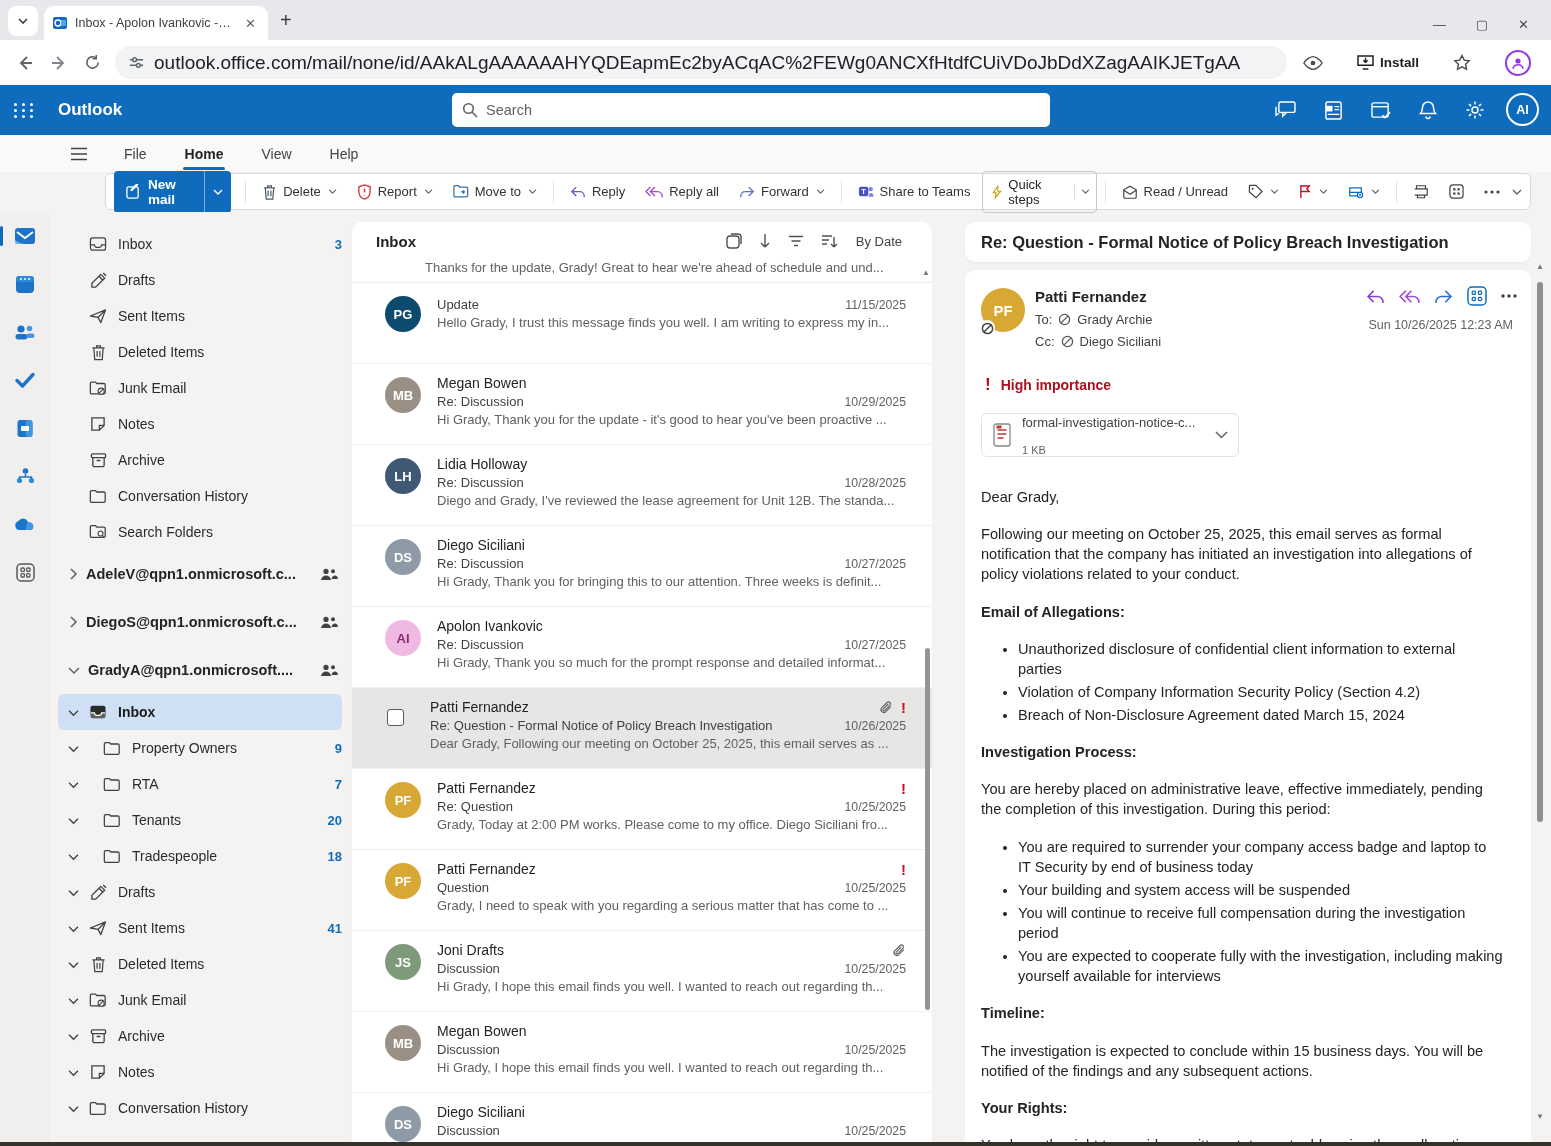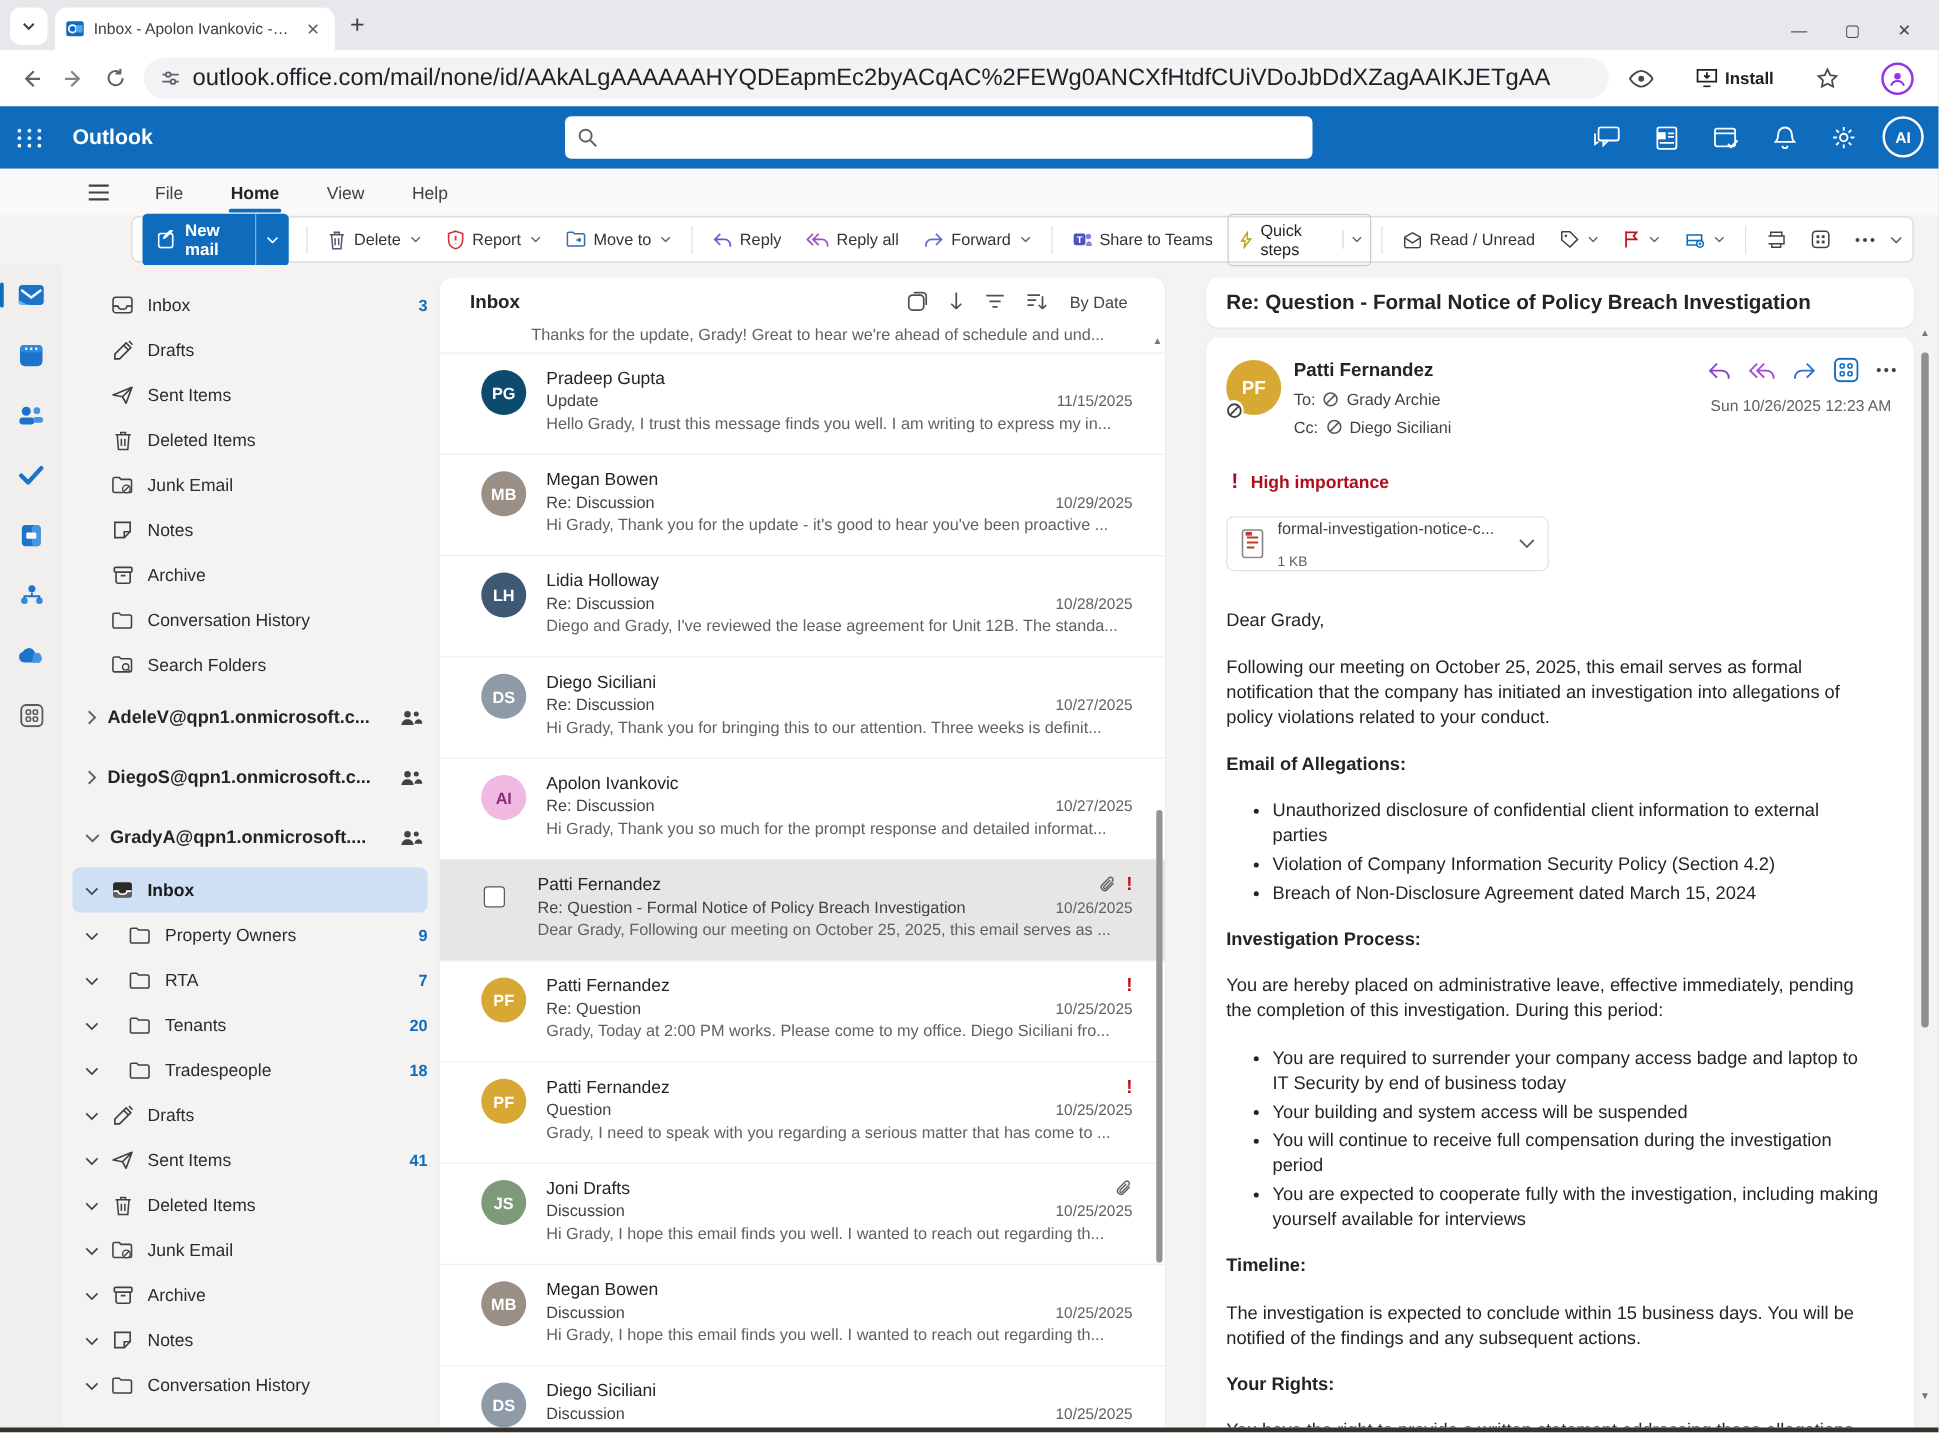--- a/index.html
+++ b/index.html
@@ -229,20 +229,21 @@
         </span>
     </span>
     <span class="brand">Outlook</span>
     <div class="o-search">
       <span>
           <svg width="16" height="16" viewBox="0 0 16 16">
             <circle cx="6.5" cy="6.5" r="4.8" fill="none" stroke="#5f6368" stroke-width="1.6"></circle>
             <path d="M10.3 10.3L15 15" stroke="#5f6368" stroke-width="1.6"></path>
           </svg>
         </span>
+      <input placeholder="Search" style="">
     </div>
     <div class="hdr-icons">
       <span>
           <svg width="21" height="19" viewBox="0 0 22 20">
             <rect x="4" y="1" width="17" height="11" rx="2" fill="none" stroke="#fff" stroke-width="1.5"></rect>
             <path d="M8 12v4l4-4" fill="none" stroke="#fff" stroke-width="1.5"></path>
             <path d="M1 6v9l3-2" fill="none" stroke="#fff" stroke-width="1.5"></path>
           </svg>
         </span>
       <span>
@@ -894,27 +895,20 @@
             </span>
           <span class="sortlabel">By Date</span>
         </div>
       </div>
       <div class="peek">Thanks for the update, Grady! Great to hear we're ahead of schedule and und...</div>
 
         <div class="mrow">
           <div class="avatar" style="background: #0c4a6e; color: rgb(255, 255, 255);">PG</div>
 
           <div class="mbody">
-            <div class="l1">
-              <span>Pradeep Gupta</span>
-              <span class="micons">
-                
-                
-              </span>
-            </div>
             <div class="l2">
               <span class="msub">Update</span>
               <span class="mdate">11/15/2025</span>
             </div>
             <div class="l3">Hello Grady, I trust this message finds you well. I am writing to express my in...</div>
           </div>
         </div>
 
         <div class="mrow">
           <div class="avatar" style="background: rgb(154, 143, 133); color: rgb(255, 255, 255);">MB</div>

